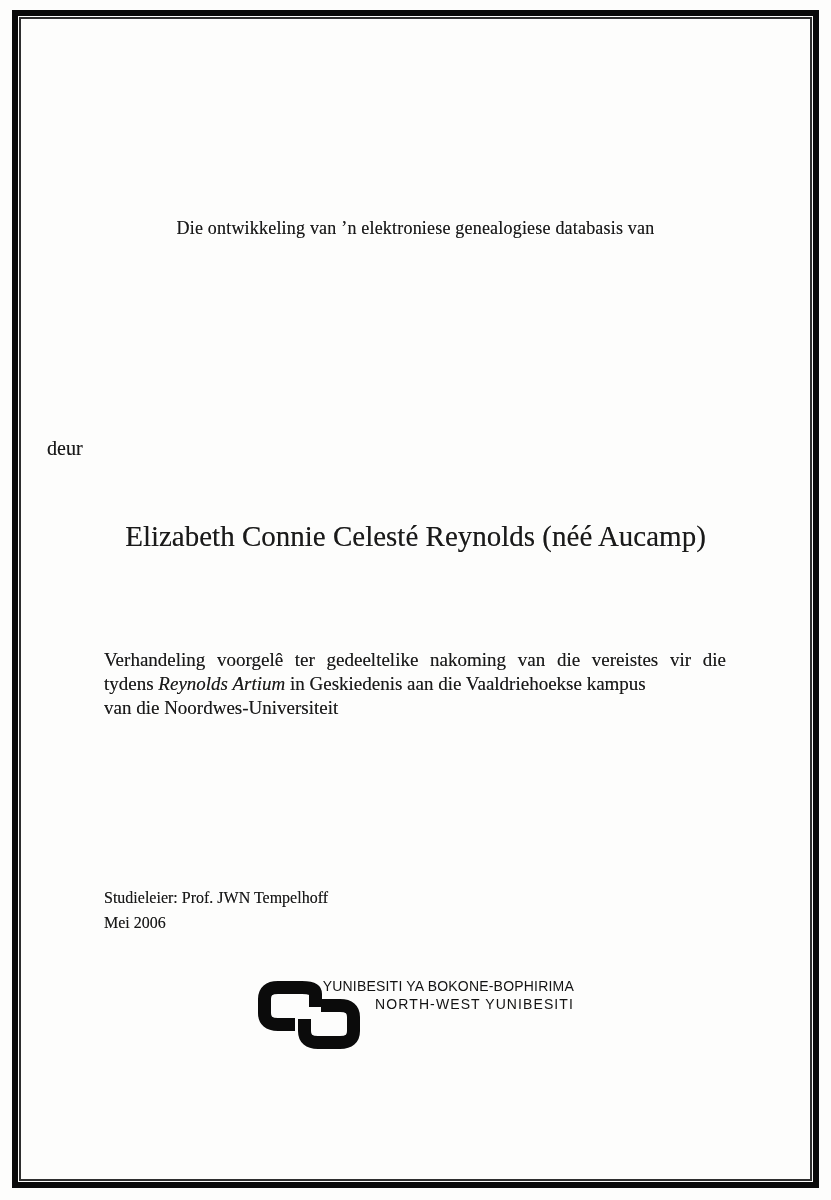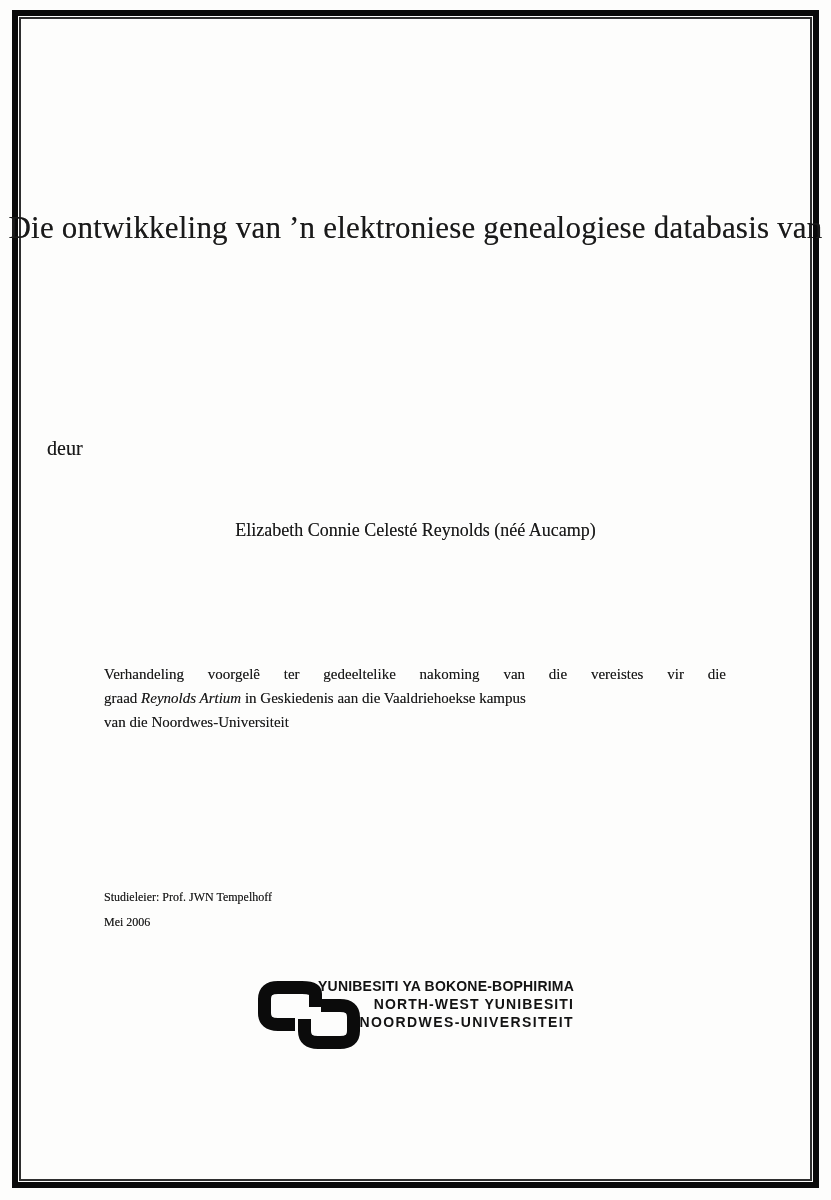--- a/index.html
+++ b/index.html
@@ -15,52 +15,52 @@
     border:6px solid #0a0a0a;box-sizing:border-box;
   }
   .frame-inner{
     position:absolute;inset:1px;border:2px solid #2f2f2f;
   }
   
   .ink{ text-shadow:0 0 0.5px rgba(20,20,20,0.55); }
 
   .title{
     position:absolute;top:206px;left:0;width:100%;
-    text-align:center;font-size:31px;line-height:44px;letter-spacing:0.2px;
+    text-align:center;font-size:18px;line-height:44px;letter-spacing:0.2px;
   }
   .byline{
     position:absolute;top:437px;left:0;width:100%;
     text-align:left;font-size:20px;margin-left:47px;
   }
   .author{
     position:absolute;top:520px;left:0;width:100%;
-    text-align:center;font-size:18px;
+    text-align:center;font-size:29px;
   }
   .submission{
-    position:absolute;left:104px;top:662px;width:622px;
-    font-size:15px;line-height:24px;
+    position:absolute;left:104px;top:648px;width:622px;
+    font-size:19px;line-height:24px;
   }
   .submission .just{
     text-align:justify;
     text-align-last:justify;
     -moz-text-align-last:justify;
   }
   .submission em{font-style:italic;}
   .supervisor{
     position:absolute;left:104px;top:885px;
-    font-size:12px;line-height:25px;
+    font-size:16px;line-height:25px;
   }
   .logo-mark{
     position:absolute;left:257px;top:979px;width:104px;height:72px;
   }
   .logo-text{
     position:absolute;left:318px;top:977px;width:256px;
     text-align:right;
     font-family:"Liberation Sans", sans-serif;
-    font-weight:bold;font-size:14px;line-height:18px;
+    font-weight:normal;font-size:14px;line-height:18px;
     color:#131313;white-space:nowrap;
   }
   .logo-text .lt1{letter-spacing:0.2px;}
   .logo-text .lt2{letter-spacing:1.1px;}
   .logo-text .lt3{letter-spacing:1.4px;}
 </style>
 </head>
 <body>
 
 <div>
@@ -72,35 +72,34 @@
   <div class="title ink">
     <div>Die ontwikkeling van ’n elektroniese genealogiese databasis van</div>
   </div>
 
   <div class="byline ink">deur</div>
 
   <div class="author ink">Elizabeth Connie Celesté Reynolds (néé Aucamp)</div>
 
   <div class="submission ink">
     <div class="just">Verhandeling voorgelê ter gedeeltelike nakoming van die vereistes vir die</div>
-    <div><span>graad </span><em>Reynolds Artium</em><span> in Geskiedenis aan die Vaaldriehoekse kampus</span></div>
+    <div><span>tydens </span><em>Reynolds Artium</em><span> in Geskiedenis aan die Vaaldriehoekse kampus</span></div>
     <div>van die Noordwes-Universiteit</div>
   </div>
 
   <div class="supervisor ink">
     <div>Studieleier: Prof. JWN Tempelhoff</div>
     <div>Mei 2006</div>
   </div>
 
   <svg class="logo-mark" viewBox="0 0 104 72" xmlns="http://www.w3.org/2000/svg" aria-hidden="true">
 
     <path d="M 58.5 28 V 15 Q 58.5 8.5 45 8.5 H 21 Q 7.5 8.5 7.5 20 V 34 Q 7.5 45.5 21 45.5 H 38" fill="none" stroke="#0b0b0b" stroke-width="13" stroke-linecap="butt"></path>
 
     <path d="M 64 26.5 H 83 Q 96.5 26.5 96.5 38 V 52 Q 96.5 63.5 83 63.5 H 61 Q 47.5 63.5 47.5 52 V 40" fill="none" stroke="#0b0b0b" stroke-width="13" stroke-linecap="butt"></path>
   </svg>
 
   <div class="logo-text">
     <div class="lt1">YUNIBESITI YA BOKONE-BOPHIRIMA</div>
     <div class="lt2">NORTH-WEST YUNIBESITI</div>
-    <div class="lt3">NOORDWES-UNIVERSITEIT</div>
   </div>
 
 </div>
 
 </body></html>

